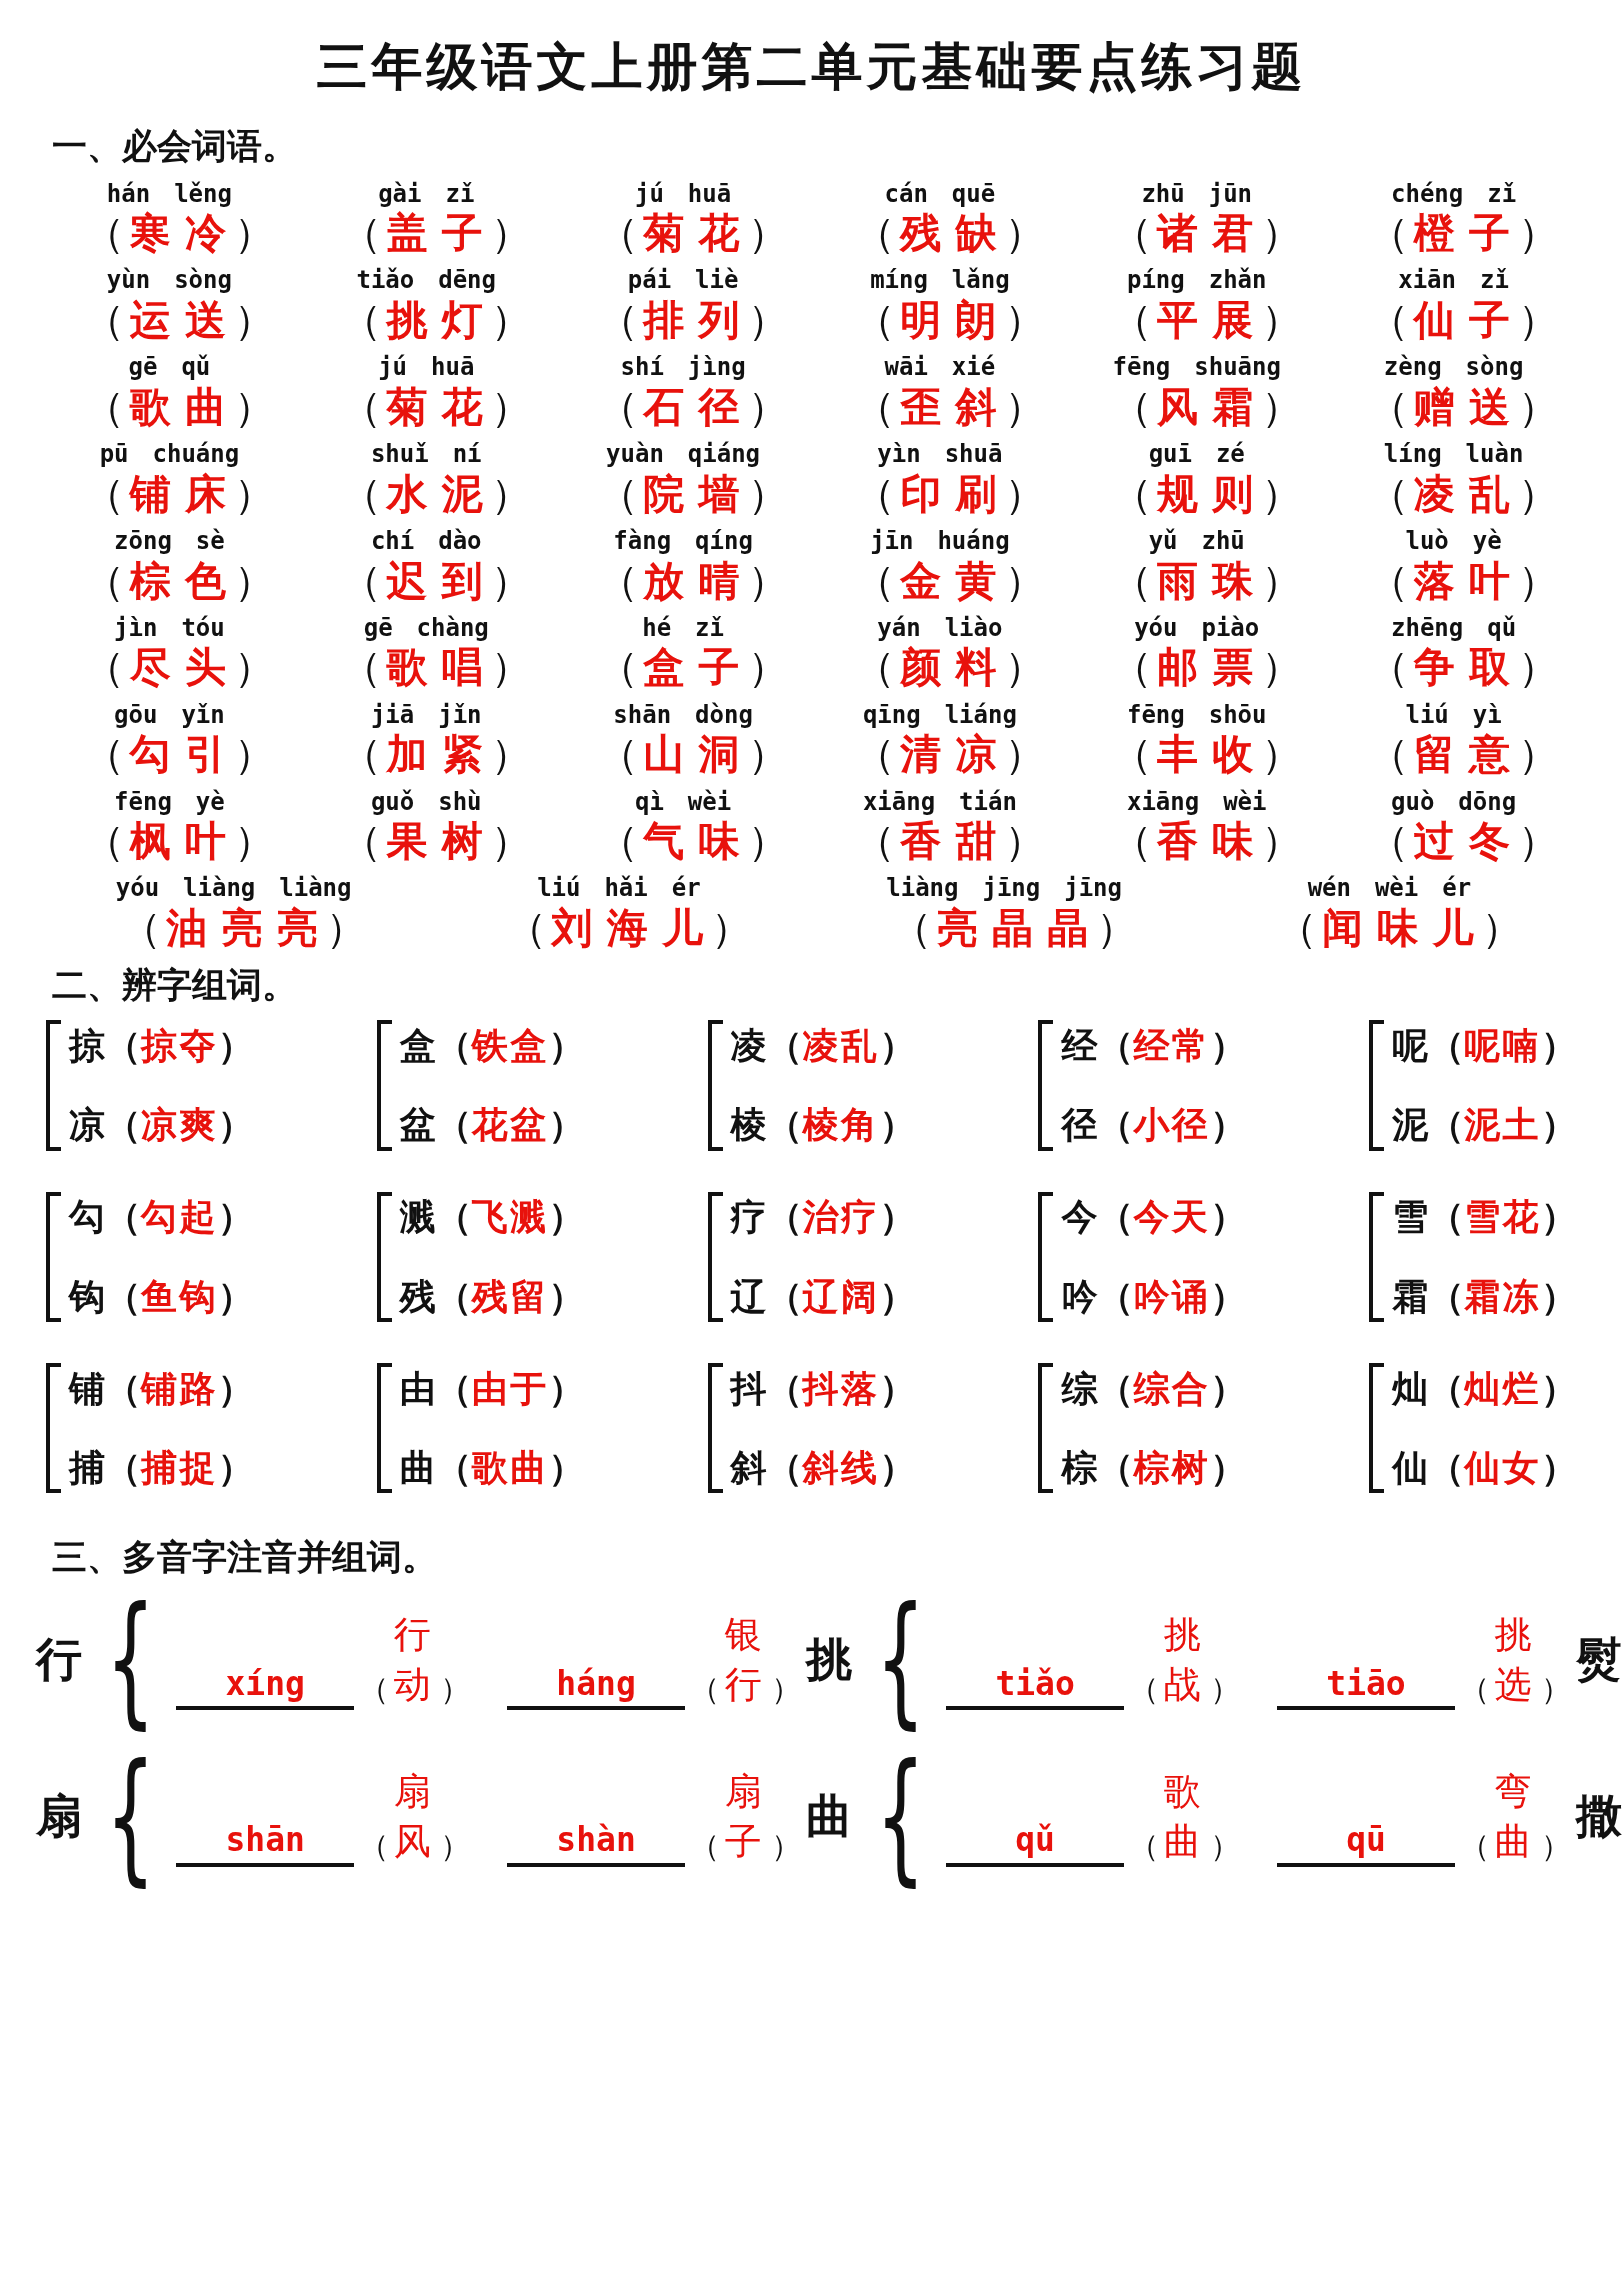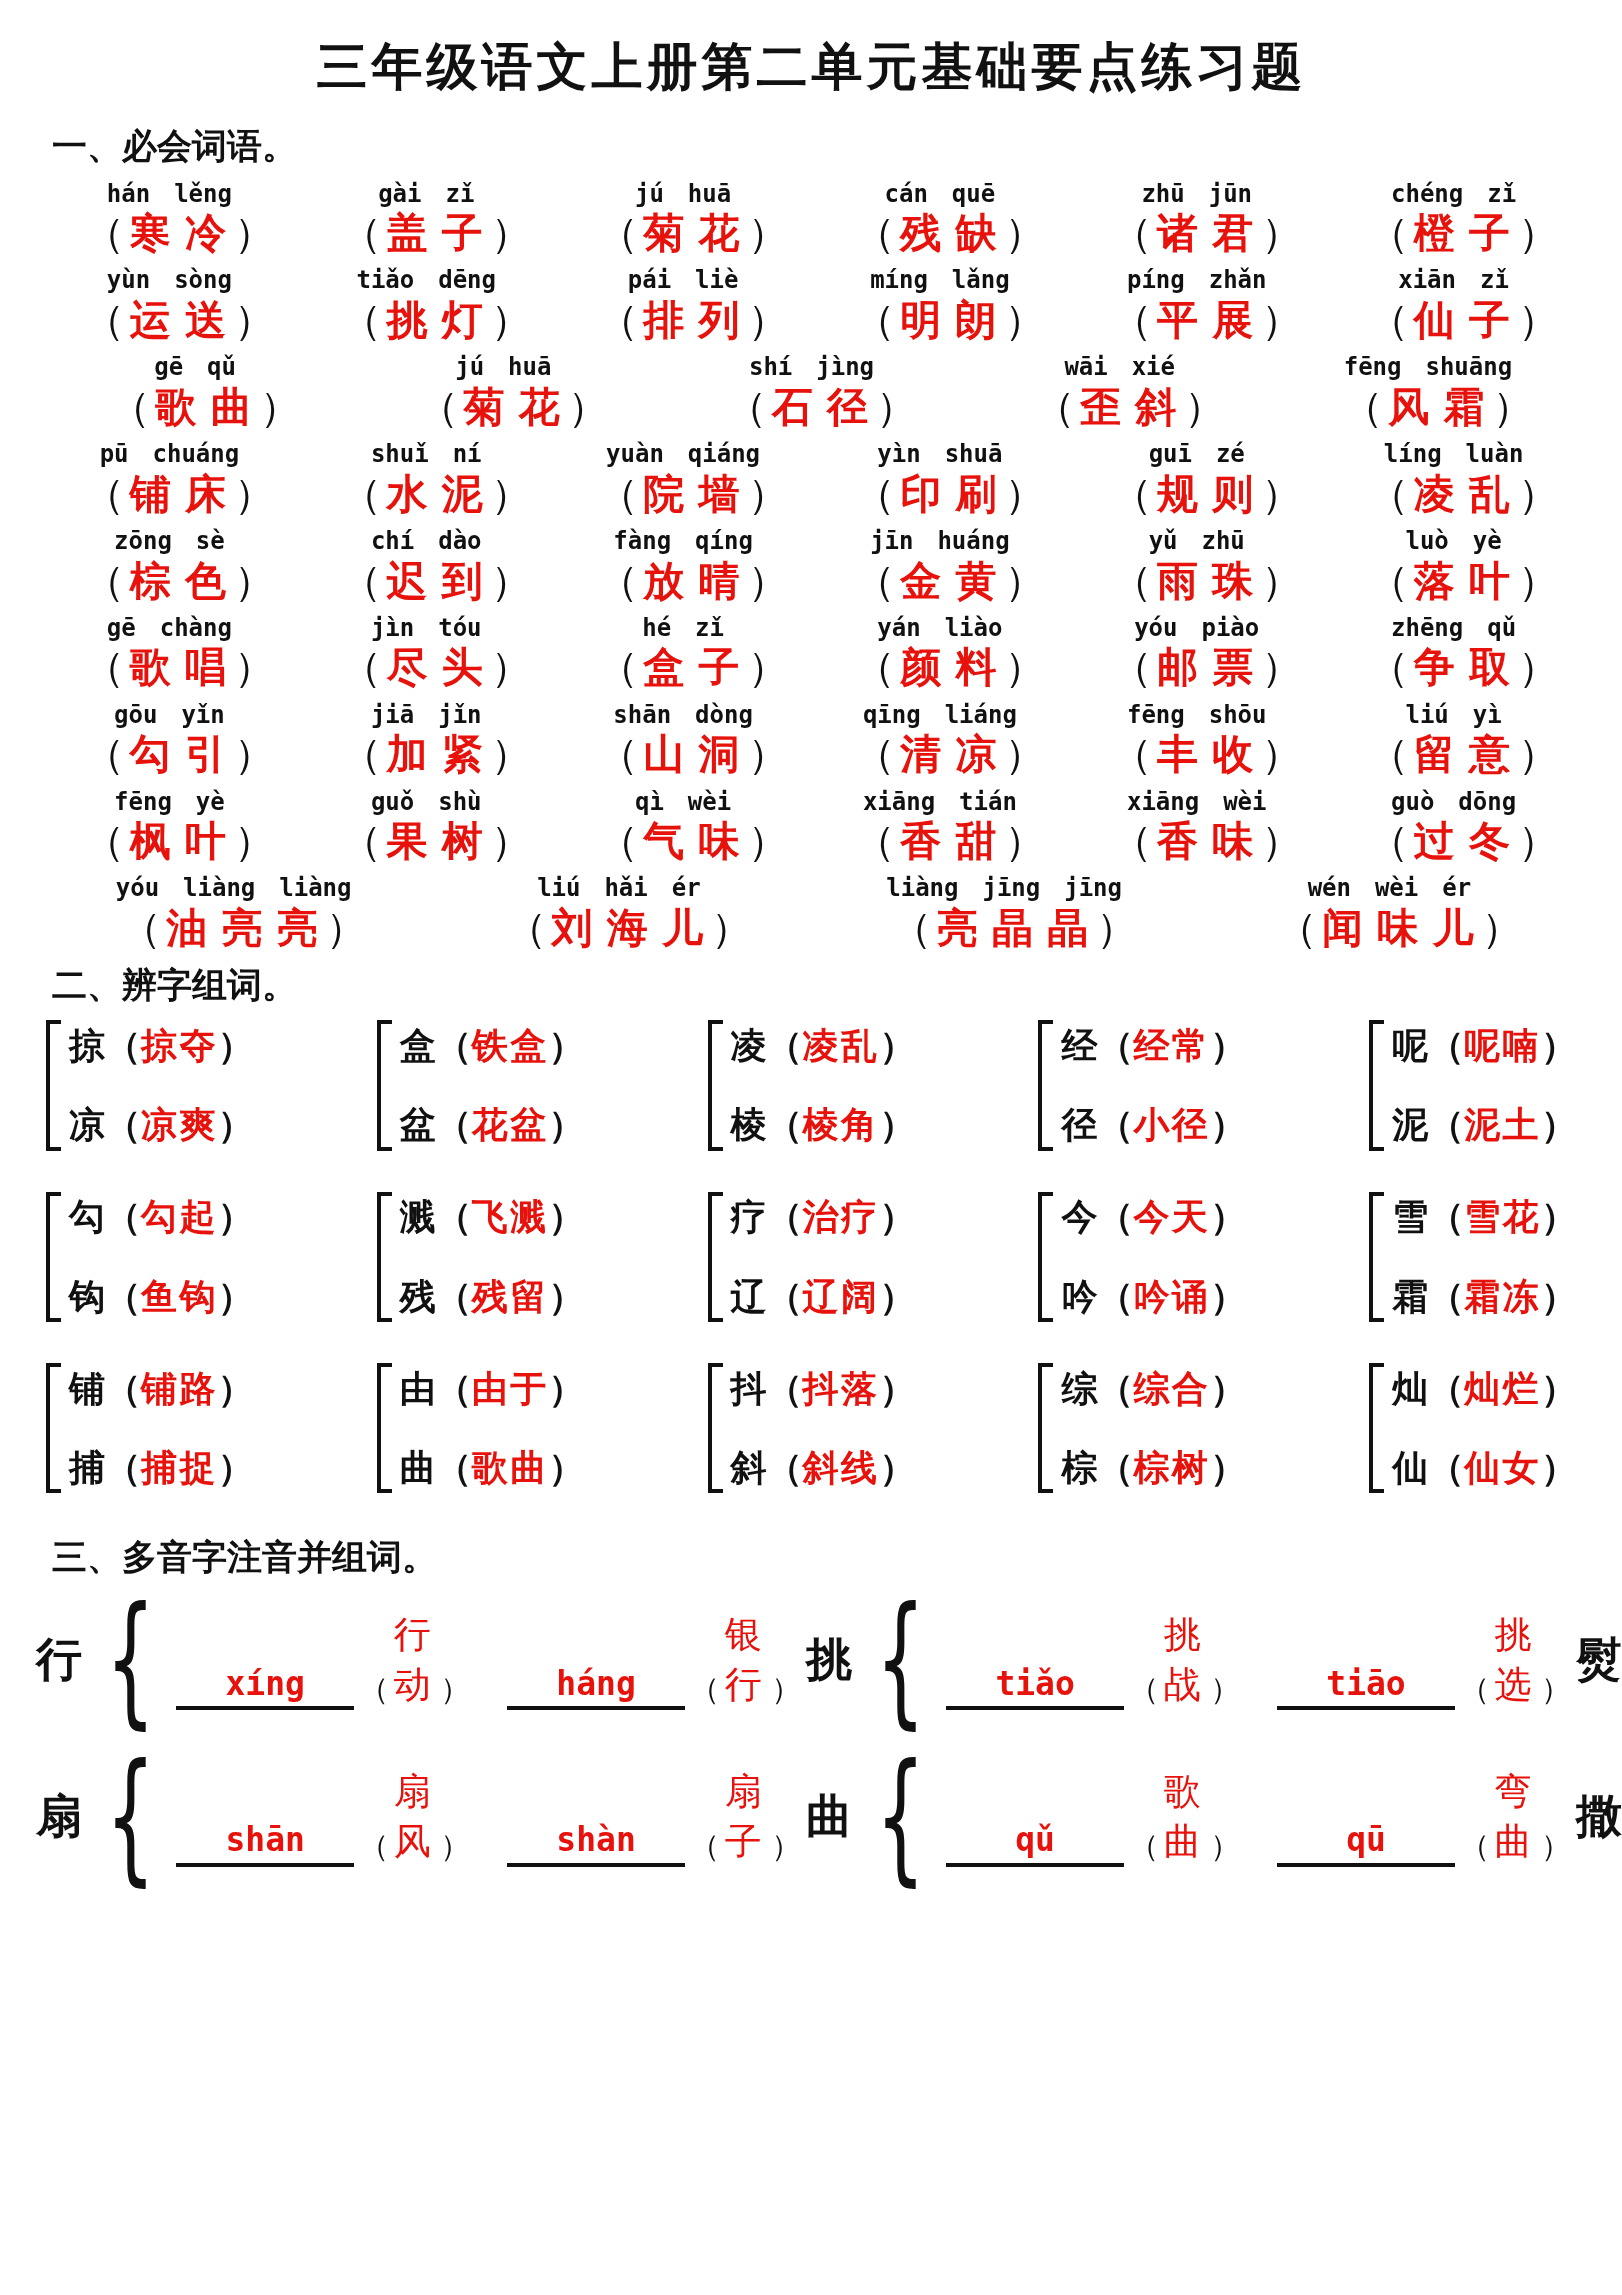--- a/index.html
+++ b/index.html
@@ -143,20 +143,24 @@
           <div class="wordline"><span class="paren lp">（</span><span class="red">石径</span><span class="paren rp">）</span></div>
         </div>
         <div class="s1-item">
           <div class="pinyin">wāi xié</div>
           <div class="wordline"><span class="paren lp">（</span><span class="red">歪斜</span><span class="paren rp">）</span></div>
         </div>
         <div class="s1-item">
           <div class="pinyin">fēng shuāng</div>
           <div class="wordline"><span class="paren lp">（</span><span class="red">风霜</span><span class="paren rp">）</span></div>
         </div>
+        <div class="s1-item">
+          <div class="pinyin">zèng sòng</div>
+          <div class="wordline"><span class="paren lp">（</span><span class="red">赠送</span><span class="paren rp">）</span></div>
+        </div>
       </div>
       <div class="s1-row">
         <div class="s1-item">
           <div class="pinyin">pū chuáng</div>
           <div class="wordline"><span class="paren lp">（</span><span class="red">铺床</span><span class="paren rp">）</span></div>
         </div>
         <div class="s1-item">
           <div class="pinyin">shuǐ ní</div>
           <div class="wordline"><span class="paren lp">（</span><span class="red">水泥</span><span class="paren rp">）</span></div>
         </div>
@@ -198,26 +202,26 @@
           <div class="pinyin">yǔ zhū</div>
           <div class="wordline"><span class="paren lp">（</span><span class="red">雨珠</span><span class="paren rp">）</span></div>
         </div>
         <div class="s1-item">
           <div class="pinyin">luò yè</div>
           <div class="wordline"><span class="paren lp">（</span><span class="red">落叶</span><span class="paren rp">）</span></div>
         </div>
       </div>
       <div class="s1-row">
         <div class="s1-item">
+          <div class="pinyin">jìn tóu</div>
+          <div class="wordline"><span class="paren lp">（</span><span class="red">尽头</span><span class="paren rp">）</span></div>
+        </div>
+        <div class="s1-item">
           <div class="pinyin">gē chàng</div>
           <div class="wordline"><span class="paren lp">（</span><span class="red">歌唱</span><span class="paren rp">）</span></div>
-        </div>
-        <div class="s1-item">
-          <div class="pinyin">jìn tóu</div>
-          <div class="wordline"><span class="paren lp">（</span><span class="red">尽头</span><span class="paren rp">）</span></div>
         </div>
         <div class="s1-item">
           <div class="pinyin">hé zǐ</div>
           <div class="wordline"><span class="paren lp">（</span><span class="red">盒子</span><span class="paren rp">）</span></div>
         </div>
         <div class="s1-item">
           <div class="pinyin">yán liào</div>
           <div class="wordline"><span class="paren lp">（</span><span class="red">颜料</span><span class="paren rp">）</span></div>
         </div>
         <div class="s1-item">

